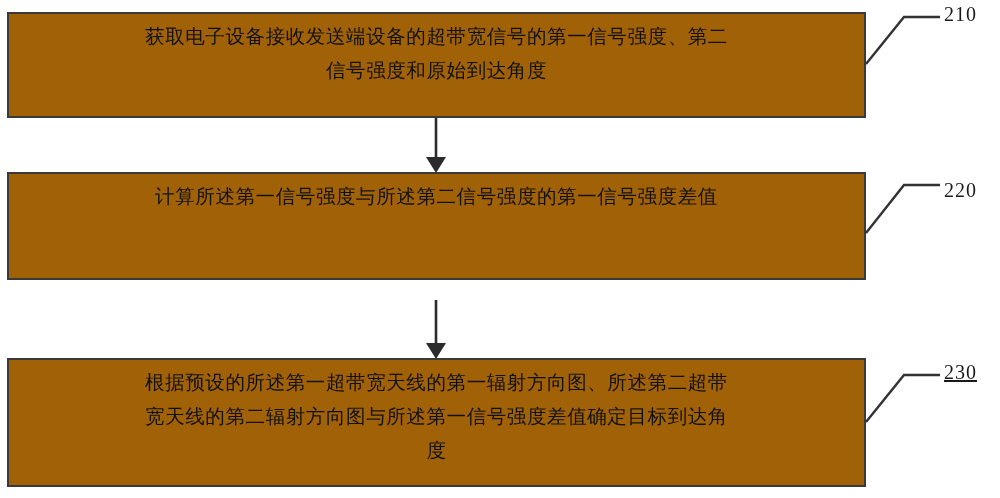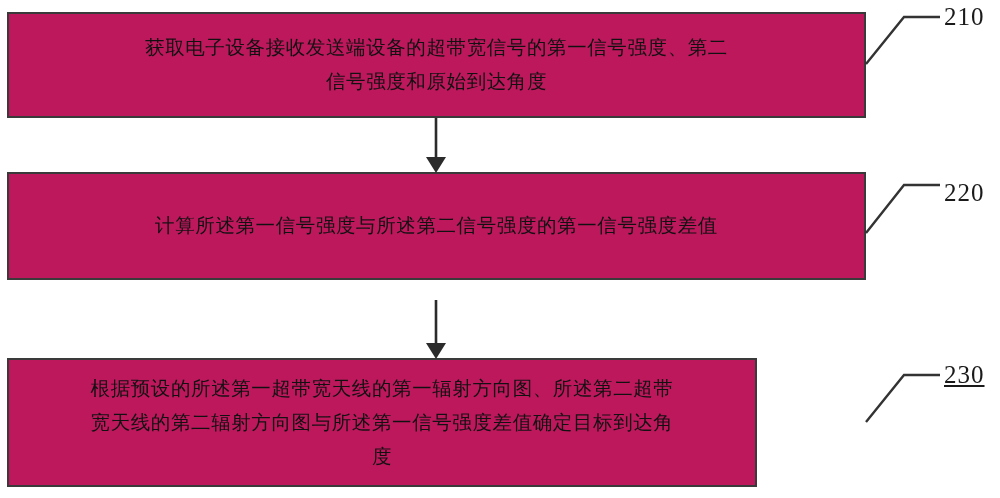--- a/index.html
+++ b/index.html
@@ -21,47 +21,46 @@
     top: 0;
     width: 1000px;
     height: 498px;
   }
 
   
   .flow-box {
     position: absolute;
     box-sizing: border-box;
     border: 2px solid #3a3a3a;
-    background: #be185d;
+    background: #a16207;
     display: flex;
-    align-items: center;
     justify-content: center;
     padding: 6px 14px;
   }
 
   .box-text {
     font-family: "Liberation Serif", "DejaVu Serif", serif;
     font-size: 19.5px;
     line-height: 34px;
     color: #111111;
     text-align: center;
     letter-spacing: 0.6px;
     white-space: pre-line;
     font-weight: 400;
   }
 
   #box-210 { left: 7px;  top: 12px;  width: 859px; height: 106px; }
   #box-220 { left: 7px;  top: 172px; width: 859px; height: 108px; }
-  #box-230 { left: 7px;  top: 358px; width: 750px; height: 129px; }
+  #box-230 { left: 7px;  top: 358px; width: 859px; height: 129px; }
 
   
   .ref-label {
     position: absolute;
     font-family: "Liberation Serif", "DejaVu Serif", serif;
-    font-size: 25px;
+    font-size: 20px;
     color: #1a1a1a;
     letter-spacing: 1px;
     line-height: 1;
     white-space: nowrap;
   }
   #ref-210 { left: 944px; top: 4px;   }
   #ref-220 { left: 944px; top: 180px; }
   #ref-230 { left: 944px; top: 362px; text-decoration: underline; }
 
   

